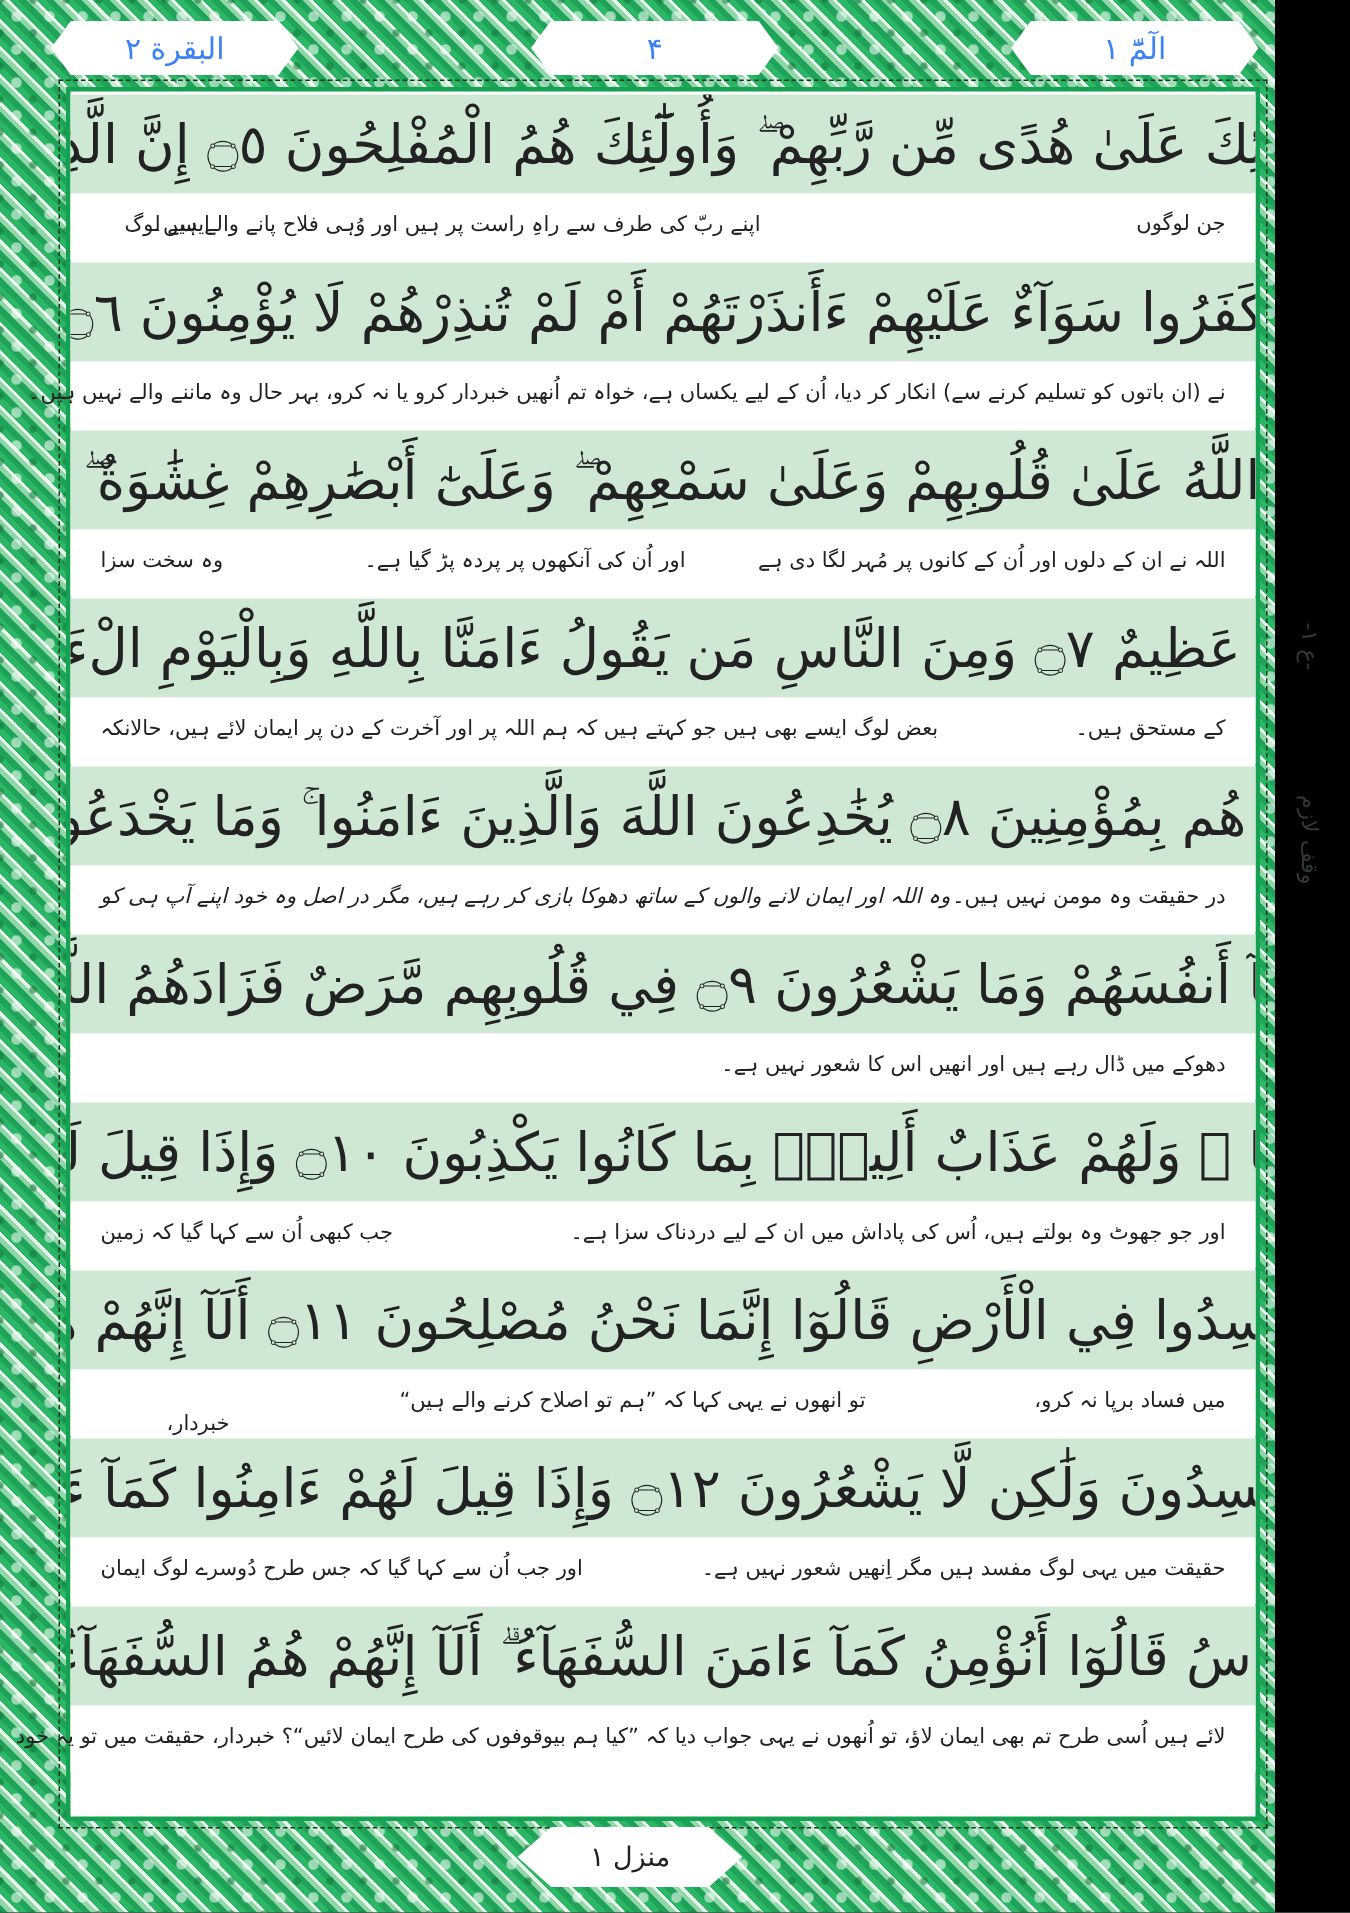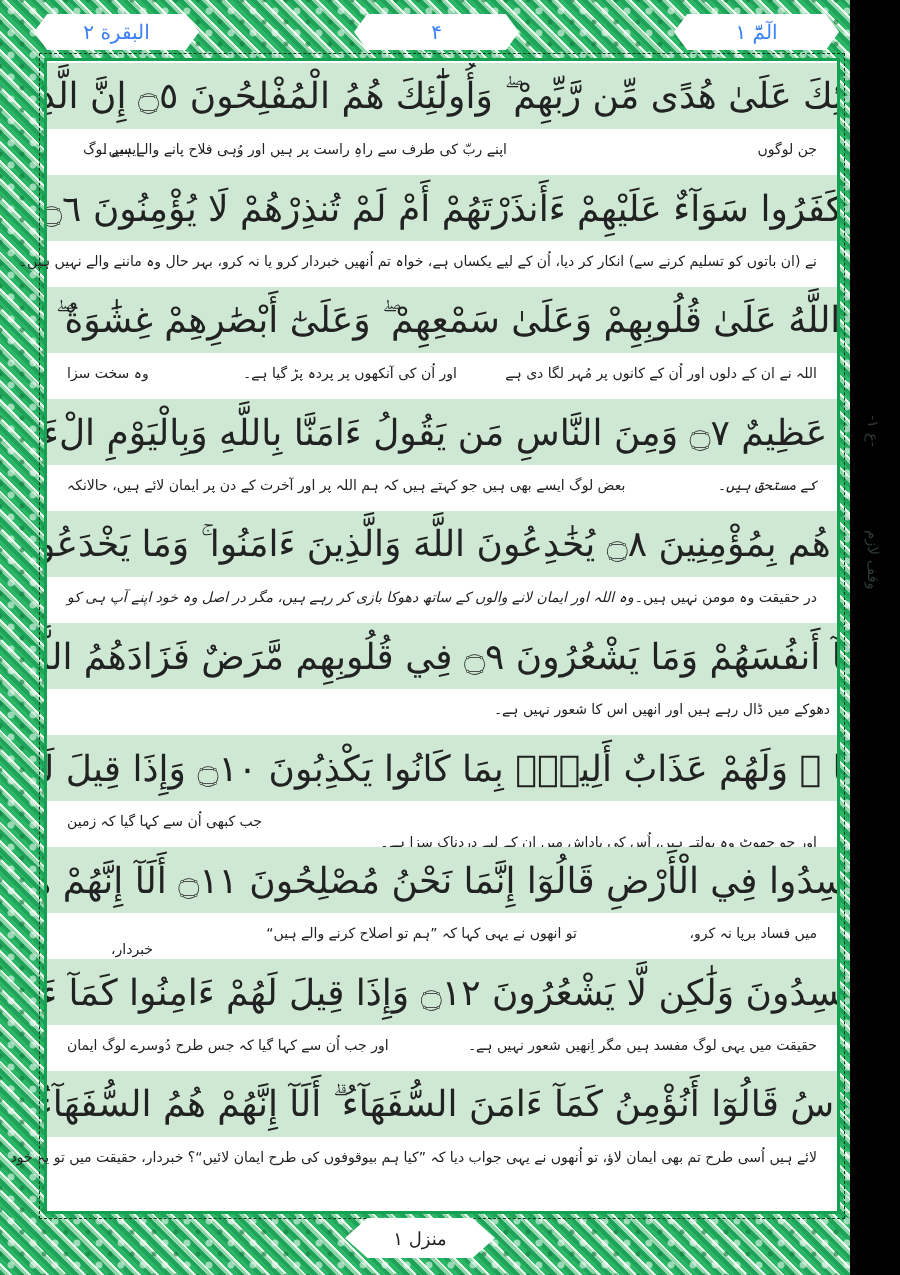--- a/index.html
+++ b/index.html
@@ -69,44 +69,44 @@
       <div class="tr">
         <span style="right:20px;">اللہ نے ان کے دلوں اور اُن کے کانوں پر مُہر لگا دی ہے</span>
         <span style="right:380px;">اور اُن کی آنکھوں پر پردہ پڑ گیا ہے۔</span>
         <span style="left:20px;">وہ سخت سزا</span>
       </div>
     </div>
 
     <div class="row" style="top:338px;">
       <div class="ar">عَذَابٌ عَظِيمٌ ۝٧ وَمِنَ النَّاسِ مَن يَقُولُ ءَامَنَّا بِاللَّهِ وَبِالْيَوْمِ الْءَاخِرِ وَ</div>
       <div class="tr">
-        <span style="right:20px;font-style:italic;">کے مستحق ہیں۔</span>
+        <span style="right:20px;">کے مستحق ہیں۔</span>
         <span style="left:20px;text-align:right;">بعض لوگ ایسے بھی ہیں جو کہتے ہیں کہ ہم اللہ پر اور آخرت کے دن پر ایمان لائے ہیں، حالانکہ</span>
       </div>
     </div>
 
     <div class="row" style="top:450px;">
       <div class="ar">مَا هُم بِمُؤْمِنِينَ ۝٨ يُخَٰدِعُونَ اللَّهَ وَالَّذِينَ ءَامَنُوا ۚ وَمَا يَخْدَعُونَ</div>
       <div class="tr">
         <span style="right:20px;">در حقیقت وہ مومن نہیں ہیں۔</span>
         <span style="left:20px;font-style:italic;">وہ اللہ اور ایمان لانے والوں کے ساتھ دھوکا بازی کر رہے ہیں، مگر در اصل وہ خود اپنے آپ ہی کو</span>
       </div>
     </div>
 
     <div class="row" style="top:562px;">
       <div class="ar">إِلَّآ أَنفُسَهُمْ وَمَا يَشْعُرُونَ ۝٩ فِي قُلُوبِهِم مَّرَضٌ فَزَادَهُمُ اللَّهُ</div>
       <div class="tr">
-        <span style="right:7px;">دھوکے میں ڈال رہے ہیں اور انھیں اس کا شعور نہیں ہے۔</span>
+        <span style="right:20px;">دھوکے میں ڈال رہے ہیں اور انھیں اس کا شعور نہیں ہے۔</span>
       </div>
     </div>
 
     <div class="row" style="top:674px;">
       <div class="ar">مَرَضًا ۖ وَلَهُمْ عَذَابٌ أَلِيمٌۢ بِمَا كَانُوا يَكْذِبُونَ ۝١٠ وَإِذَا قِيلَ لَهُمْ لَا</div>
       <div class="tr">
-        <span style="right:20px;margin-top:21px;">اور جو جھوٹ وہ بولتے ہیں، اُس کی پاداش میں ان کے لیے دردناک سزا ہے۔</span>
+        <span style="right:20px;">اور جو جھوٹ وہ بولتے ہیں، اُس کی پاداش میں ان کے لیے دردناک سزا ہے۔</span>
         <span style="left:20px;">جب کبھی اُن سے کہا گیا کہ زمین</span>
       </div>
     </div>
 
     <div class="row" style="top:786px;">
       <div class="ar">تُفْسِدُوا فِي الْأَرْضِ قَالُوٓا إِنَّمَا نَحْنُ مُصْلِحُونَ ۝١١ أَلَآ إِنَّهُمْ هُمُ</div>
       <div class="tr">
         <span style="right:20px;">میں فساد برپا نہ کرو،</span>
         <span style="right:260px;">تو انھوں نے یہی کہا کہ ”ہم تو اصلاح کرنے والے ہیں“</span>
         <span style="left:64px;margin-top:16px;">خبردار،</span>

